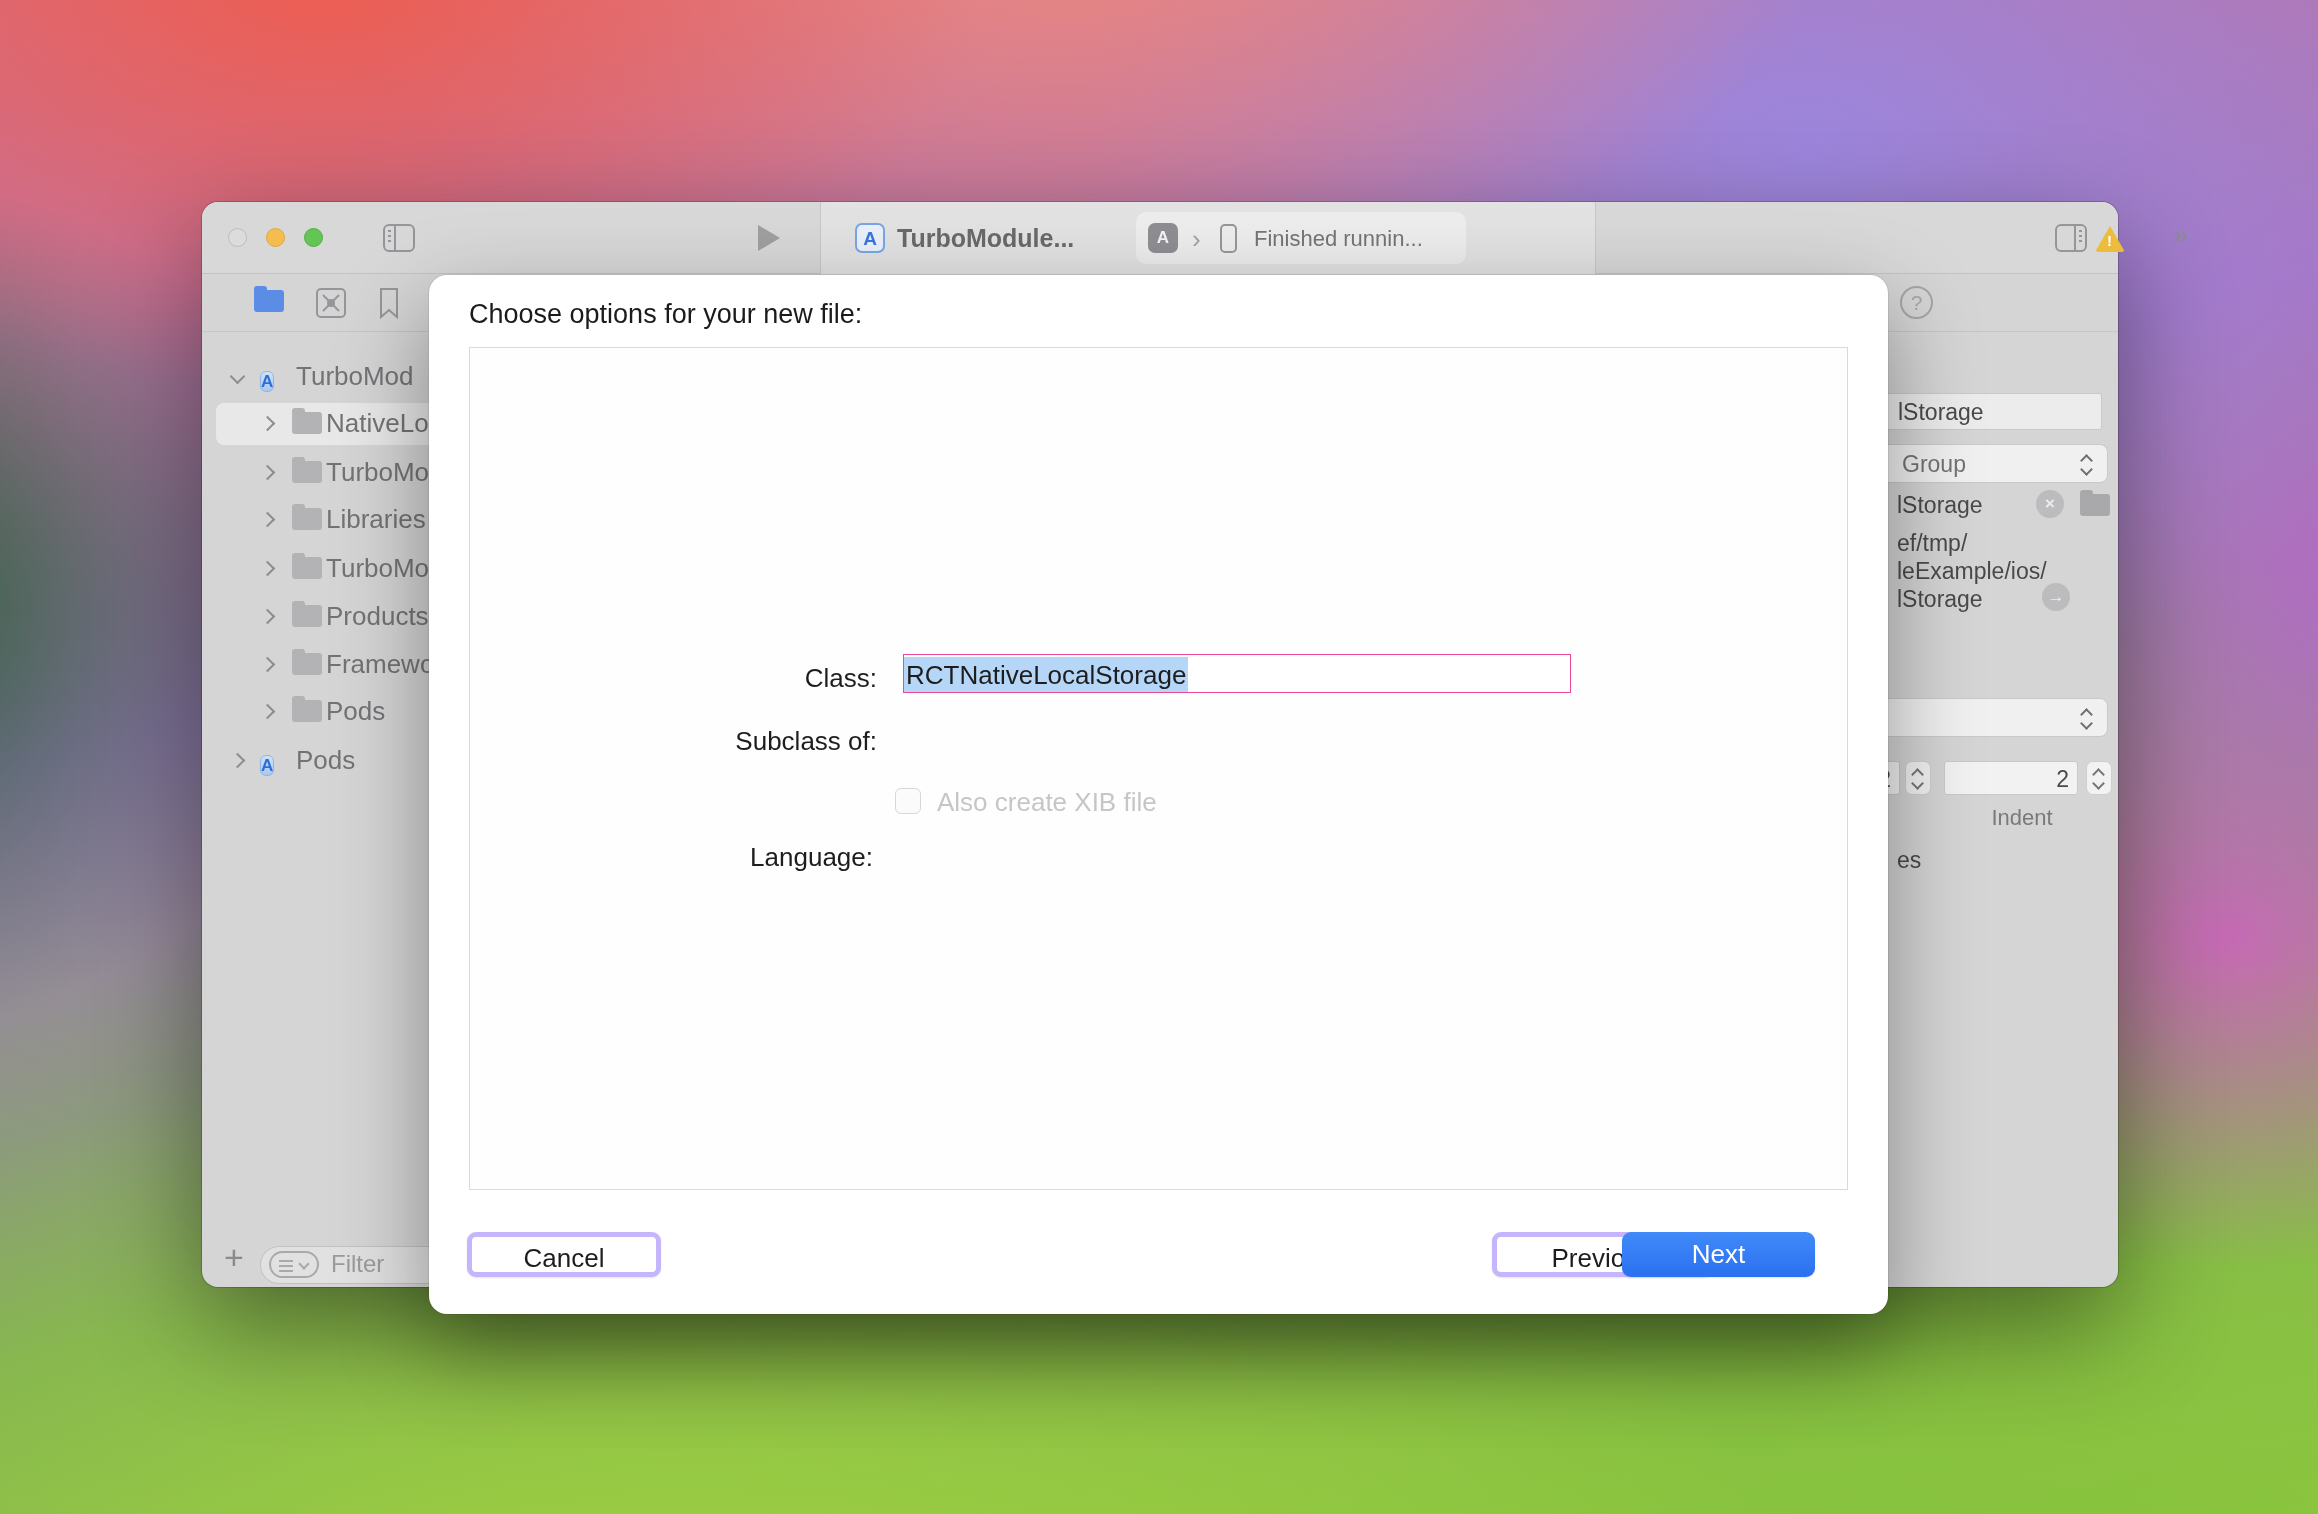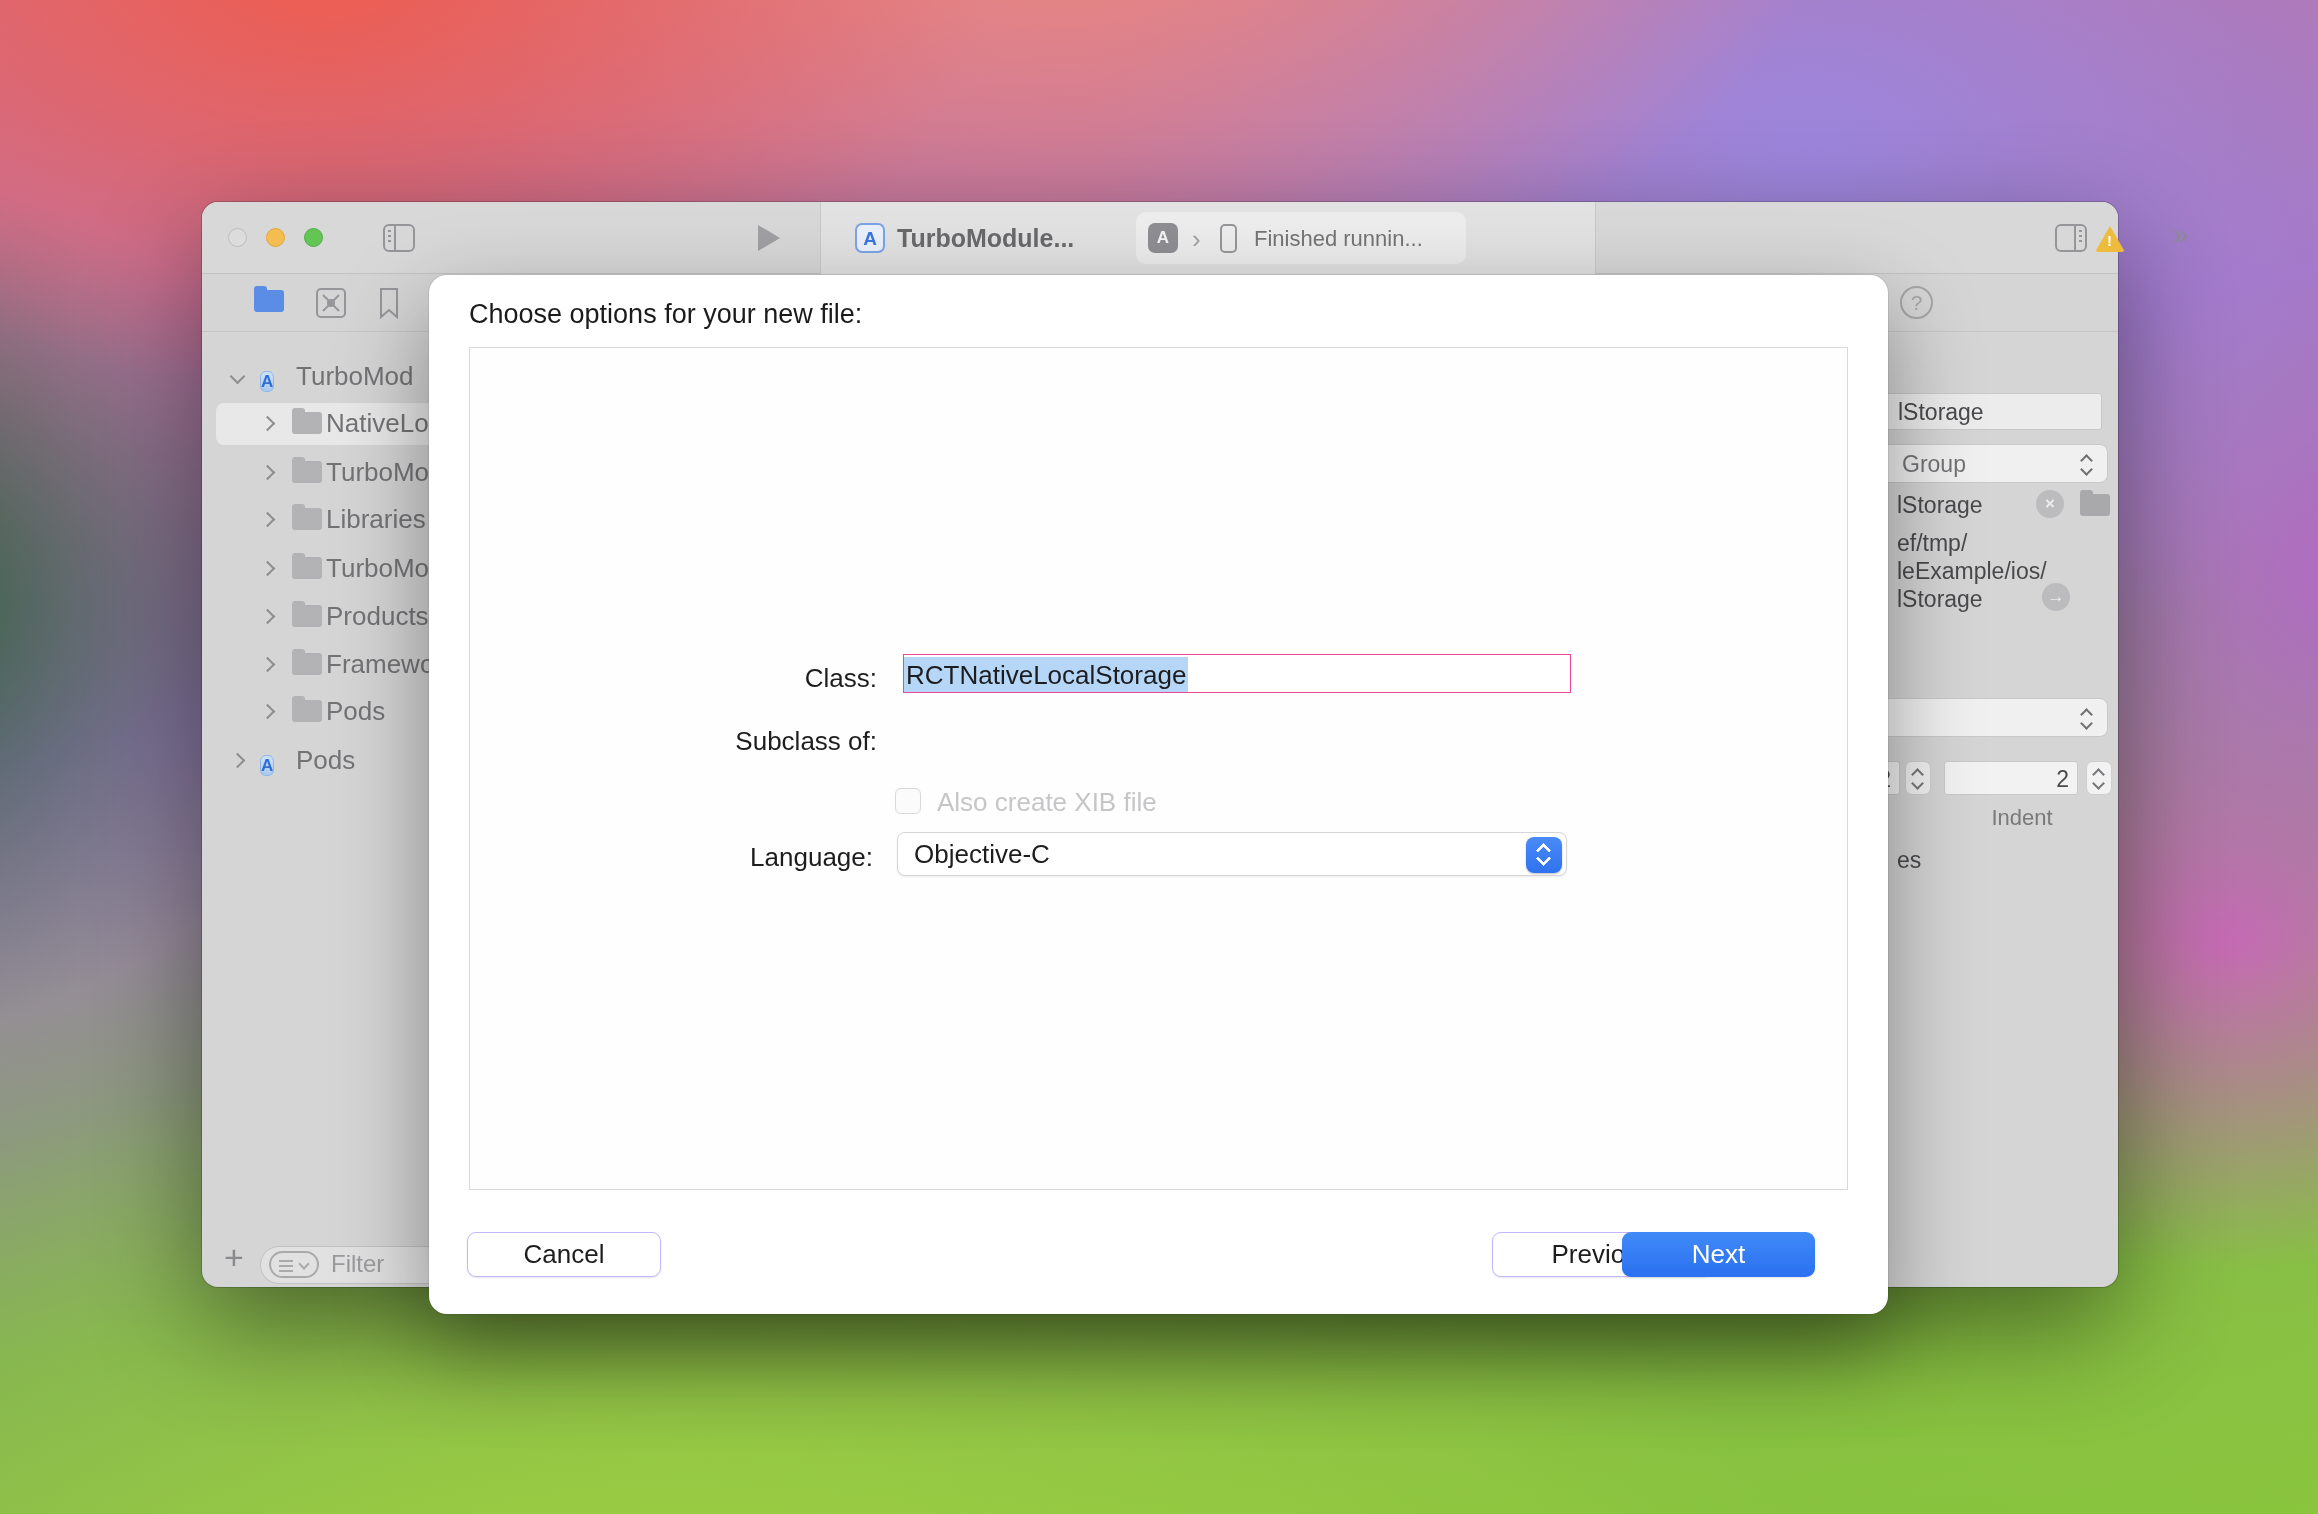--- a/index.html
+++ b/index.html
@@ -114,21 +114,21 @@
     border-radius:8px; box-shadow:0 1px 2px rgba(0,0,0,.08); font-size:26px; line-height:42px; padding-left:16px; }
   .popup-btn { position:absolute; right:4px; top:4px; width:36px; height:36px; border-radius:8px;
     background:linear-gradient(#4a8bf8,#2e72ef); box-shadow:0 1px 2px rgba(0,0,0,.25); }
   .popup-btn i { position:absolute; left:12px; width:11px; height:11px; border-right:3px solid #fff; border-bottom:3px solid #fff; border-radius:1px; }
   .popup-btn i.up { top:11px; transform:rotate(-135deg); }
   .popup-btn i.dn { top:5px; transform:rotate(45deg); }
   .popup-btn.two i.up { top:8px; } .popup-btn.two i.dn { top:16px; }
   .checkbox { position:absolute; left:466px; width:26px; height:26px; border:1.5px solid #d8d8da; border-radius:6px; background:#fbfbfb; }
   .chk-label { position:absolute; left:508px; font-size:26px; color:#c6c6c8; }
   .btn { position:absolute; top:957px; height:45px; border-radius:9px; font-size:26px; text-align:center; line-height:43px;
-    background:#fff; border:1px solid #c4b5fd; box-shadow:0 1px 2px rgba(0,0,0,.10); color:#1d1d1f; }
+    background:#fff; border:5px solid #c4b5fd; box-shadow:0 1px 2px rgba(0,0,0,.10); color:#1d1d1f; }
   .btn.primary { background:linear-gradient(#418af8,#2a70f0); border:none; color:#fff; line-height:45px; }
 </style>
 </head>
 <body>
 
 <div class="stage">
 
   <div class="win">
 
     <div class="titlebar">
@@ -288,26 +288,19 @@
     <div class="txt-field" style="top:379px;">
       <span class="sel-hl">RCTNativeLocalStorage</span>
     </div>
 
     <div class="frm-label" style="left:148px; top:451px;">Subclass of:</div>
 
     <span class="checkbox" style="top:513px;"></span>
     <span class="chk-label" style="top:512px;">Also create XIB file</span>
 
     <div class="frm-label" style="left:144px; top:567px;">Language:</div>
-    <div class="popup" style="top:557px;">
-      <span>Objective-C</span>
-      <span class="popup-btn two">
-          <i class="up"></i>
-          <i class="dn"></i>
-        </span>
-    </div>
 
     <div class="btn" style="left:38px; width:194px;">Cancel</div>
     <div class="btn" style="left:1063px; width:220px;">Previous</div>
     <div class="btn primary" style="left:1193px; width:193px;">Next</div>
   </div>
 
 </div>
 
 </body></html>

